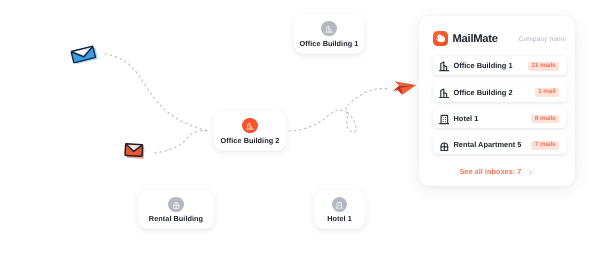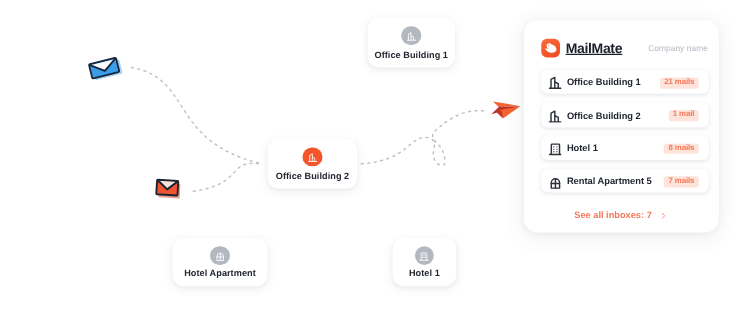--- a/index.html
+++ b/index.html
@@ -20,21 +20,21 @@
   .card .lbl{position:absolute;left:0;right:0;bottom:6px;text-align:center;
         font-size:7.3px;font-weight:700;color:#21262f;letter-spacing:.05px;}
 
   
   #panel{position:absolute;left:395px;top:16px;width:156px;height:170px;
         background:#fff;border-radius:11px;
         box-shadow:0 3px 16px rgba(70,80,100,.10),0 1px 4px rgba(70,80,100,.05);}
   #logo{position:absolute;left:409px;top:31.3px;width:15.3px;height:14.6px;border-radius:4.6px;
         background:linear-gradient(150deg,#fa6a3c,#ef4a20);overflow:hidden;}
   #brandname{position:absolute;left:428.5px;top:34.2px;font-size:11.2px;font-weight:700;
-        color:#1b2029;letter-spacing:-.25px;line-height:11px;text-decoration:underline;}
+        color:#1b2029;letter-spacing:-.25px;line-height:11px;}
   #company{position:absolute;left:494.5px;top:35.8px;font-size:6.7px;color:#b2b8c1;line-height:7px;letter-spacing:.05px;}
 
   .row{position:absolute;left:409px;width:133.5px;height:19.8px;background:#fff;
        border-radius:5px;box-shadow:0 1px 3.5px rgba(80,90,110,.17);}
   .row .nm{position:absolute;left:20.5px;top:5.8px;font-size:7.45px;font-weight:700;color:#21262f;}
   .row .badge{position:absolute;right:7.5px;top:6.5px;height:8.5px;line-height:8.5px;
        padding:0 3.5px;border-radius:2.5px;background:#fde3d9;color:#f4785a;
        font-size:6.3px;font-weight:700;letter-spacing:-.1px;}
   .row .ricon{position:absolute;left:5.6px;top:5.9px;width:10.7px;height:10.7px;}
   .row .ricon svg{display:block;width:10.7px;height:10.7px;}
@@ -106,21 +106,21 @@
   </div>
 
   <div class="card" id="c3" style="left:114px;top:190px;width:76px;height:39px">
     <div class="circle">
         <svg viewBox="0 0 24 24" fill="none" stroke="#fff" stroke-width="2" stroke-linecap="round" stroke-linejoin="round">
           <path d="M4.5 20.5V12a7.5 7.5 0 0 1 15 0v8.5z"></path>
           <path d="M12 4.5v16"></path>
           <path d="M4.5 13h15"></path>
         </svg>
       </div>
-    <div class="lbl">Hotel Apartment</div>
+    <div class="lbl">Rental Building</div>
   </div>
 
   <div class="card" id="c4" style="left:290px;top:190px;width:51px;height:39px">
     <div class="circle">
         <svg viewBox="0 0 24 24" fill="none" stroke="#fff" stroke-width="2" stroke-linecap="round" stroke-linejoin="round">
           <path d="M5.5 20V5.2a1.2 1.2 0 0 1 1.2-1.2h10.6a1.2 1.2 0 0 1 1.2 1.2V20"></path>
           <path d="M2.5 20.5h19"></path>
           <rect x="8.3" y="7.2" width="2.6" height="3" rx=".4" fill="#fff" stroke="none"></rect>
           <rect x="13.1" y="7.2" width="2.6" height="3" rx=".4" fill="#fff" stroke="none"></rect>
           <rect x="8.3" y="12.2" width="2.6" height="3" rx=".4" fill="#fff" stroke="none"></rect>

